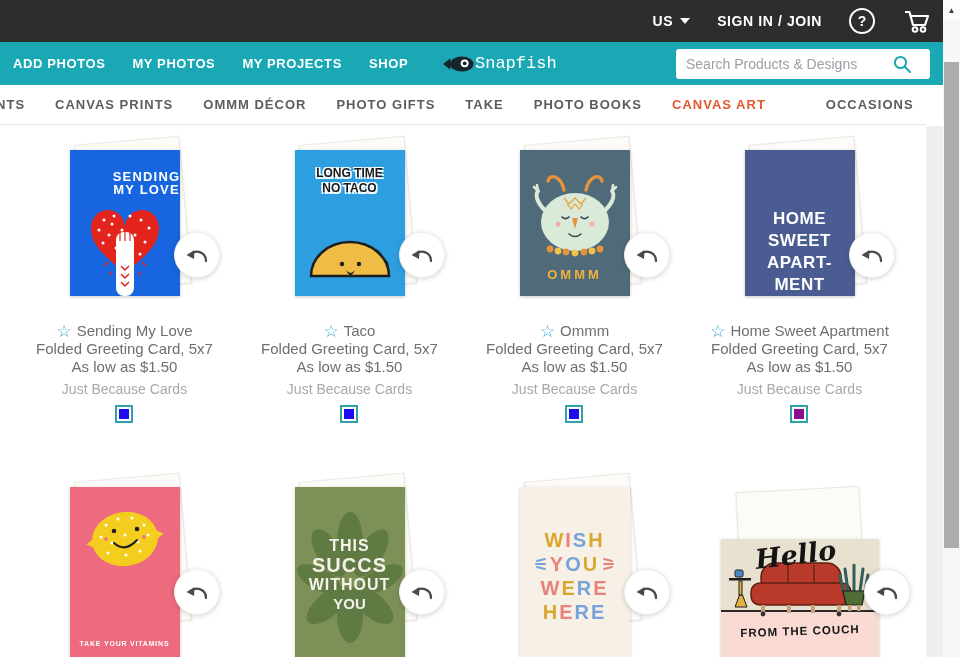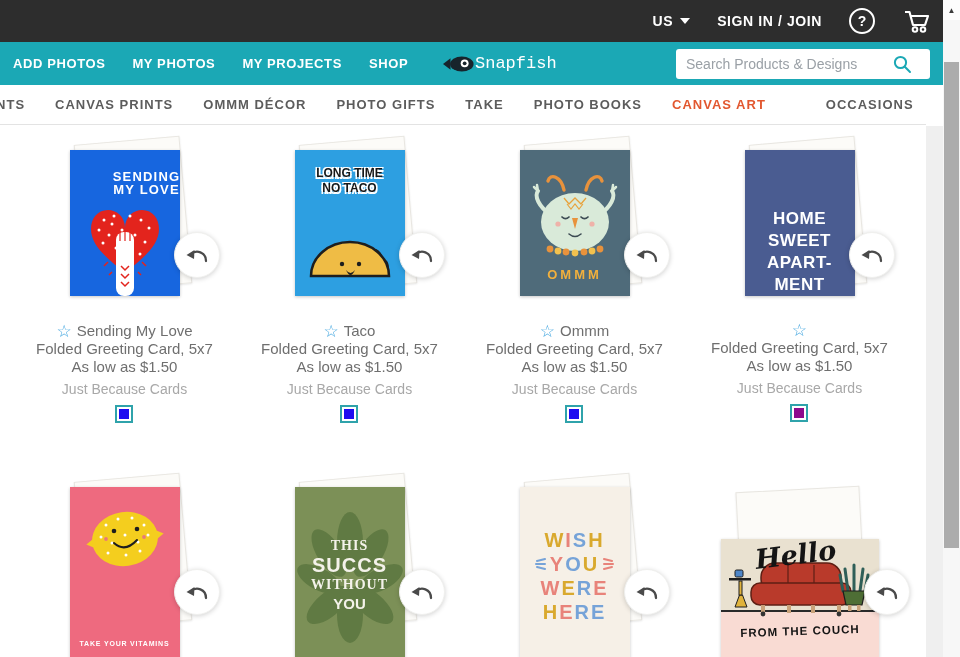--- a/index.html
+++ b/index.html
@@ -94,21 +94,21 @@
   .art-apart { background:#4A5C91; display:flex; flex-direction:column; align-items:center; justify-content:flex-end; }
   .apart-line { color:#fff; font-weight:bold; font-size:17px; line-height:22px; letter-spacing:.5px; }
 
   .art-lemon { background:#EE6A7F; }
   .lemon-cap { position:absolute; bottom:18px; left:0; width:100%; text-align:center; color:#fff;
                font-weight:bold; font-size:7px; letter-spacing:.8px; }
 
   .art-succs { background:#7C9057; }
   .succs-text { position:absolute; inset:0; display:flex; flex-direction:column; align-items:center;
                 justify-content:center; color:#F4F2EA; z-index:2; }
-  .succs-l1,.succs-l3 { font-weight:bold; font-size:14px; letter-spacing:1px; line-height:16px;font-family:Liberation Serif, serif; }
+  .succs-l1,.succs-l3 { font-weight:bold; font-size:16px; letter-spacing:1px; line-height:16px; }
   .succs-l2 { font-weight:bold; font-size:20px; letter-spacing:1px; line-height:23px; }
   .succs-l4 { font-weight:bold; font-size:15px; line-height:21px; }
 
   .art-wish { background:#F6F0E7; display:flex; flex-direction:column; align-items:center; justify-content:center; }
   .wish-line { font-weight:800; font-size:20px; line-height:24px; letter-spacing:2px; display:flex; align-items:center; }
   .cy { color:#D9A92E; } .cc { color:#E8837A; } .cb { color:#76A3D8; }
   .wish-acc { margin:0 4px; }
 
   .art-couch { background:#E9E1D0; }
   .couch-pink { position:absolute; top:73px; left:0; width:100%; height:60px; background:#F9DBD3; }
@@ -334,20 +334,21 @@
       </div>
       <button class="flip">
         <svg width="22" height="18" viewBox="0 0 22 18">
           <path d="M20 15 C20 6 10 3 5 8.5" fill="none" stroke="#4A4A4A" stroke-width="2.3" stroke-linecap="round"></path>
           <polygon points="0.5,9 8.5,4 8,13" fill="#4A4A4A"></polygon>
         </svg>
       </button>
       <div class="info">
         <div class="name-row">
           <span class="star">☆</span>
+          <span class="pname">Home Sweet Apartment</span>
         </div>
         <div>Folded Greeting Card, 5x7</div>
         <div>As low as $1.50</div>
         <div class="pcollection">Just Because Cards</div>
         <div class="swatch swatch-purple"></div>
       </div>
     </div>
   </div>
 
   <div class="row row2">

